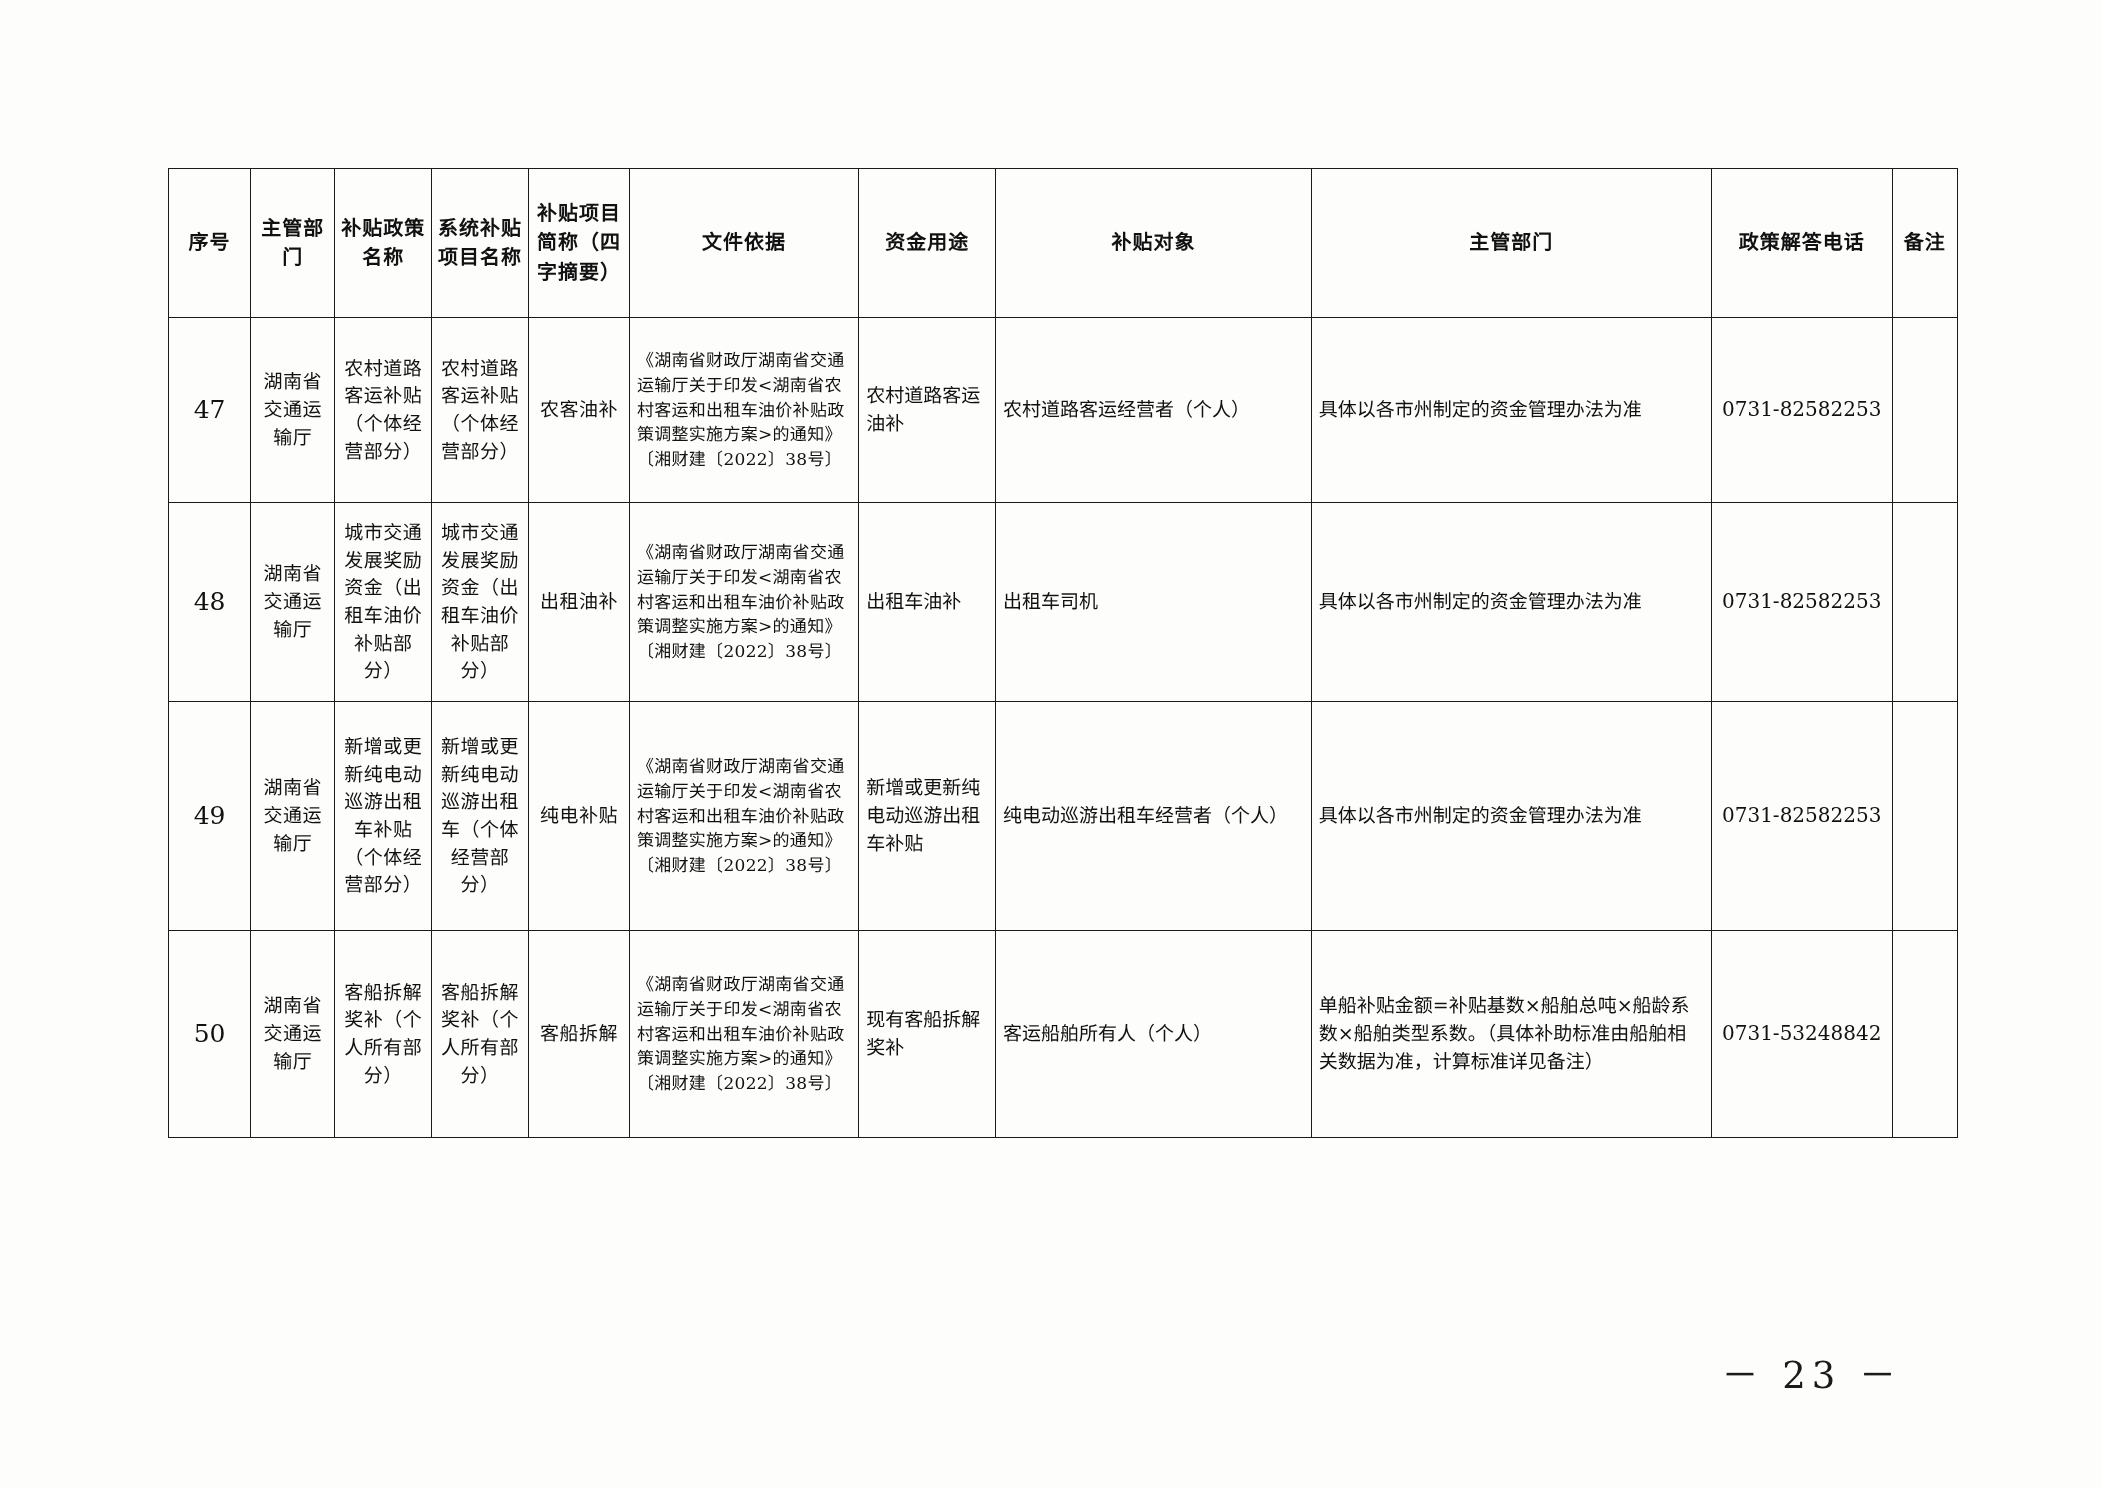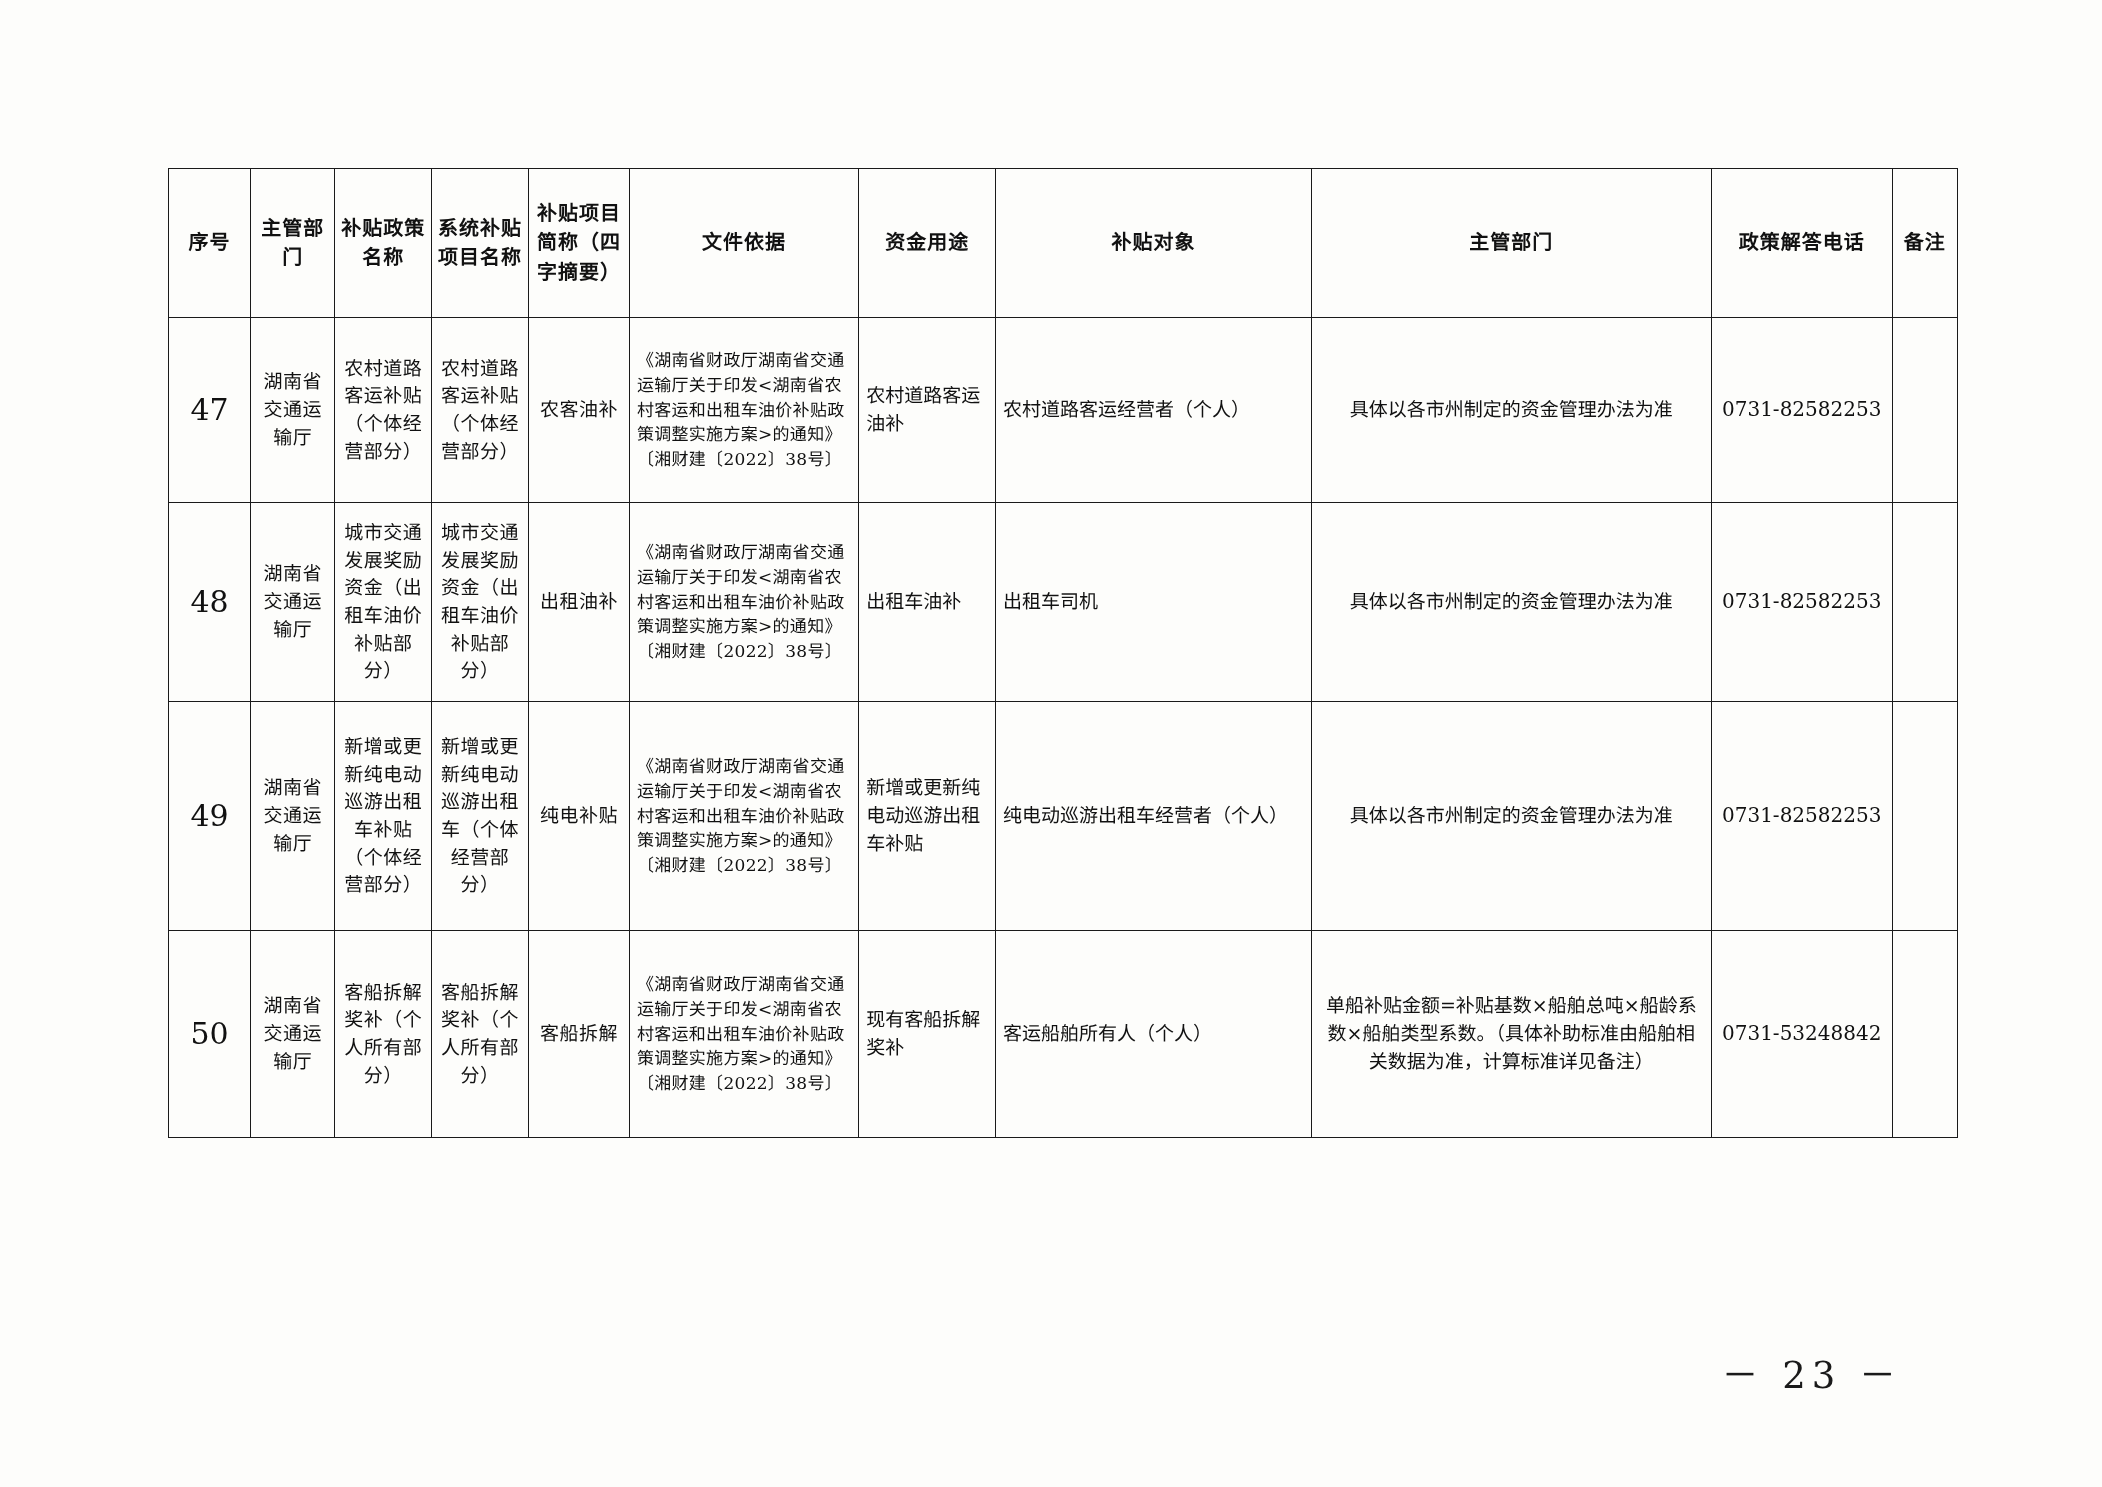--- a/index.html
+++ b/index.html
@@ -65,21 +65,21 @@
     font-size: 20px;
     font-weight: bold;
     letter-spacing: 1px;
     height: 140px;
     padding: 4px 2px;
   }
 
   
   td.seq {
     text-align: center;
-    font-size: 30px;
+    font-size: 25px;
     font-family: "DejaVu Serif", "Liberation Serif", serif;
   }
   td.narrow {
     text-align: center;
     font-size: 19px;
     line-height: 1.5;
     letter-spacing: 0.5px;
     padding: 6px 10px;
   }
   td.abbr {
@@ -104,21 +104,21 @@
     margin-left: 20px;
   }
   td.target {
     text-align: left;
     font-size: 19px;
     line-height: 1.5;
     padding: 8px 12px;
     margin-left: 41px;
   }
   td.standard {
-    text-align: center;
+    text-align: left;
     font-size: 19px;
     line-height: 1.55;
     padding: 8px 12px;
   }
   td.phone {
     text-align: center;
     font-size: 20px;
     line-height: 1.45;
   }
   td.remark {

